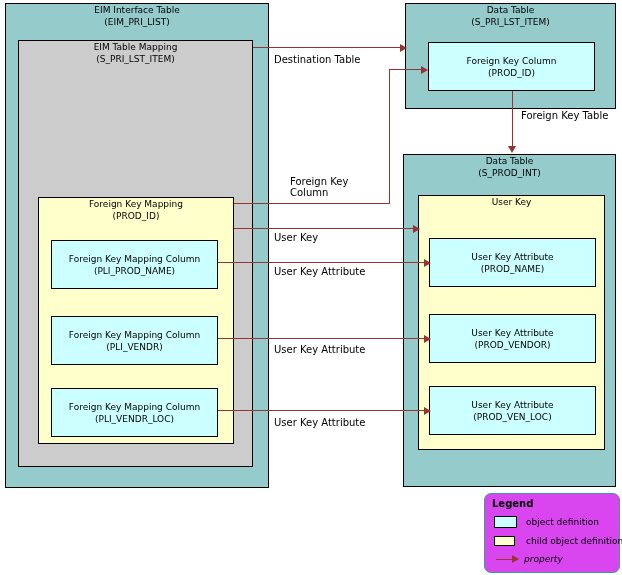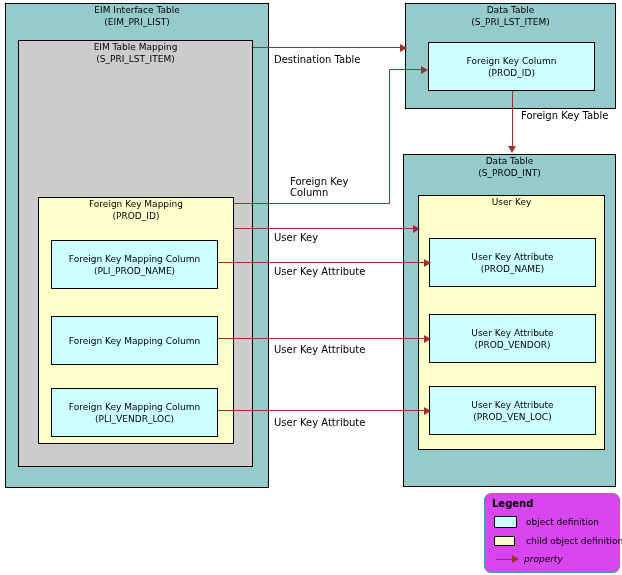--- a/index.html
+++ b/index.html
@@ -162,20 +162,21 @@
 <div class="abs cyan-box" style="left:51px; top:240px; width:167px; height:49px;">
   <div class="centered-label">
     <div>Foreign Key Mapping Column</div>
     <div>(PLI_PROD_NAME)</div>
   </div>
 </div>
 
 <div class="abs cyan-box" style="left:51px; top:316px; width:167px; height:49px;">
   <div class="centered-label">
     <div>Foreign Key Mapping Column</div>
+    <div>(PLI_VENDR)</div>
   </div>
 </div>
 
 <div class="abs cyan-box" style="left:51px; top:388px; width:167px; height:49px;">
   <div class="centered-label">
     <div>Foreign Key Mapping Column</div>
     <div>(PLI_VENDR_LOC)</div>
   </div>
 </div>
 

